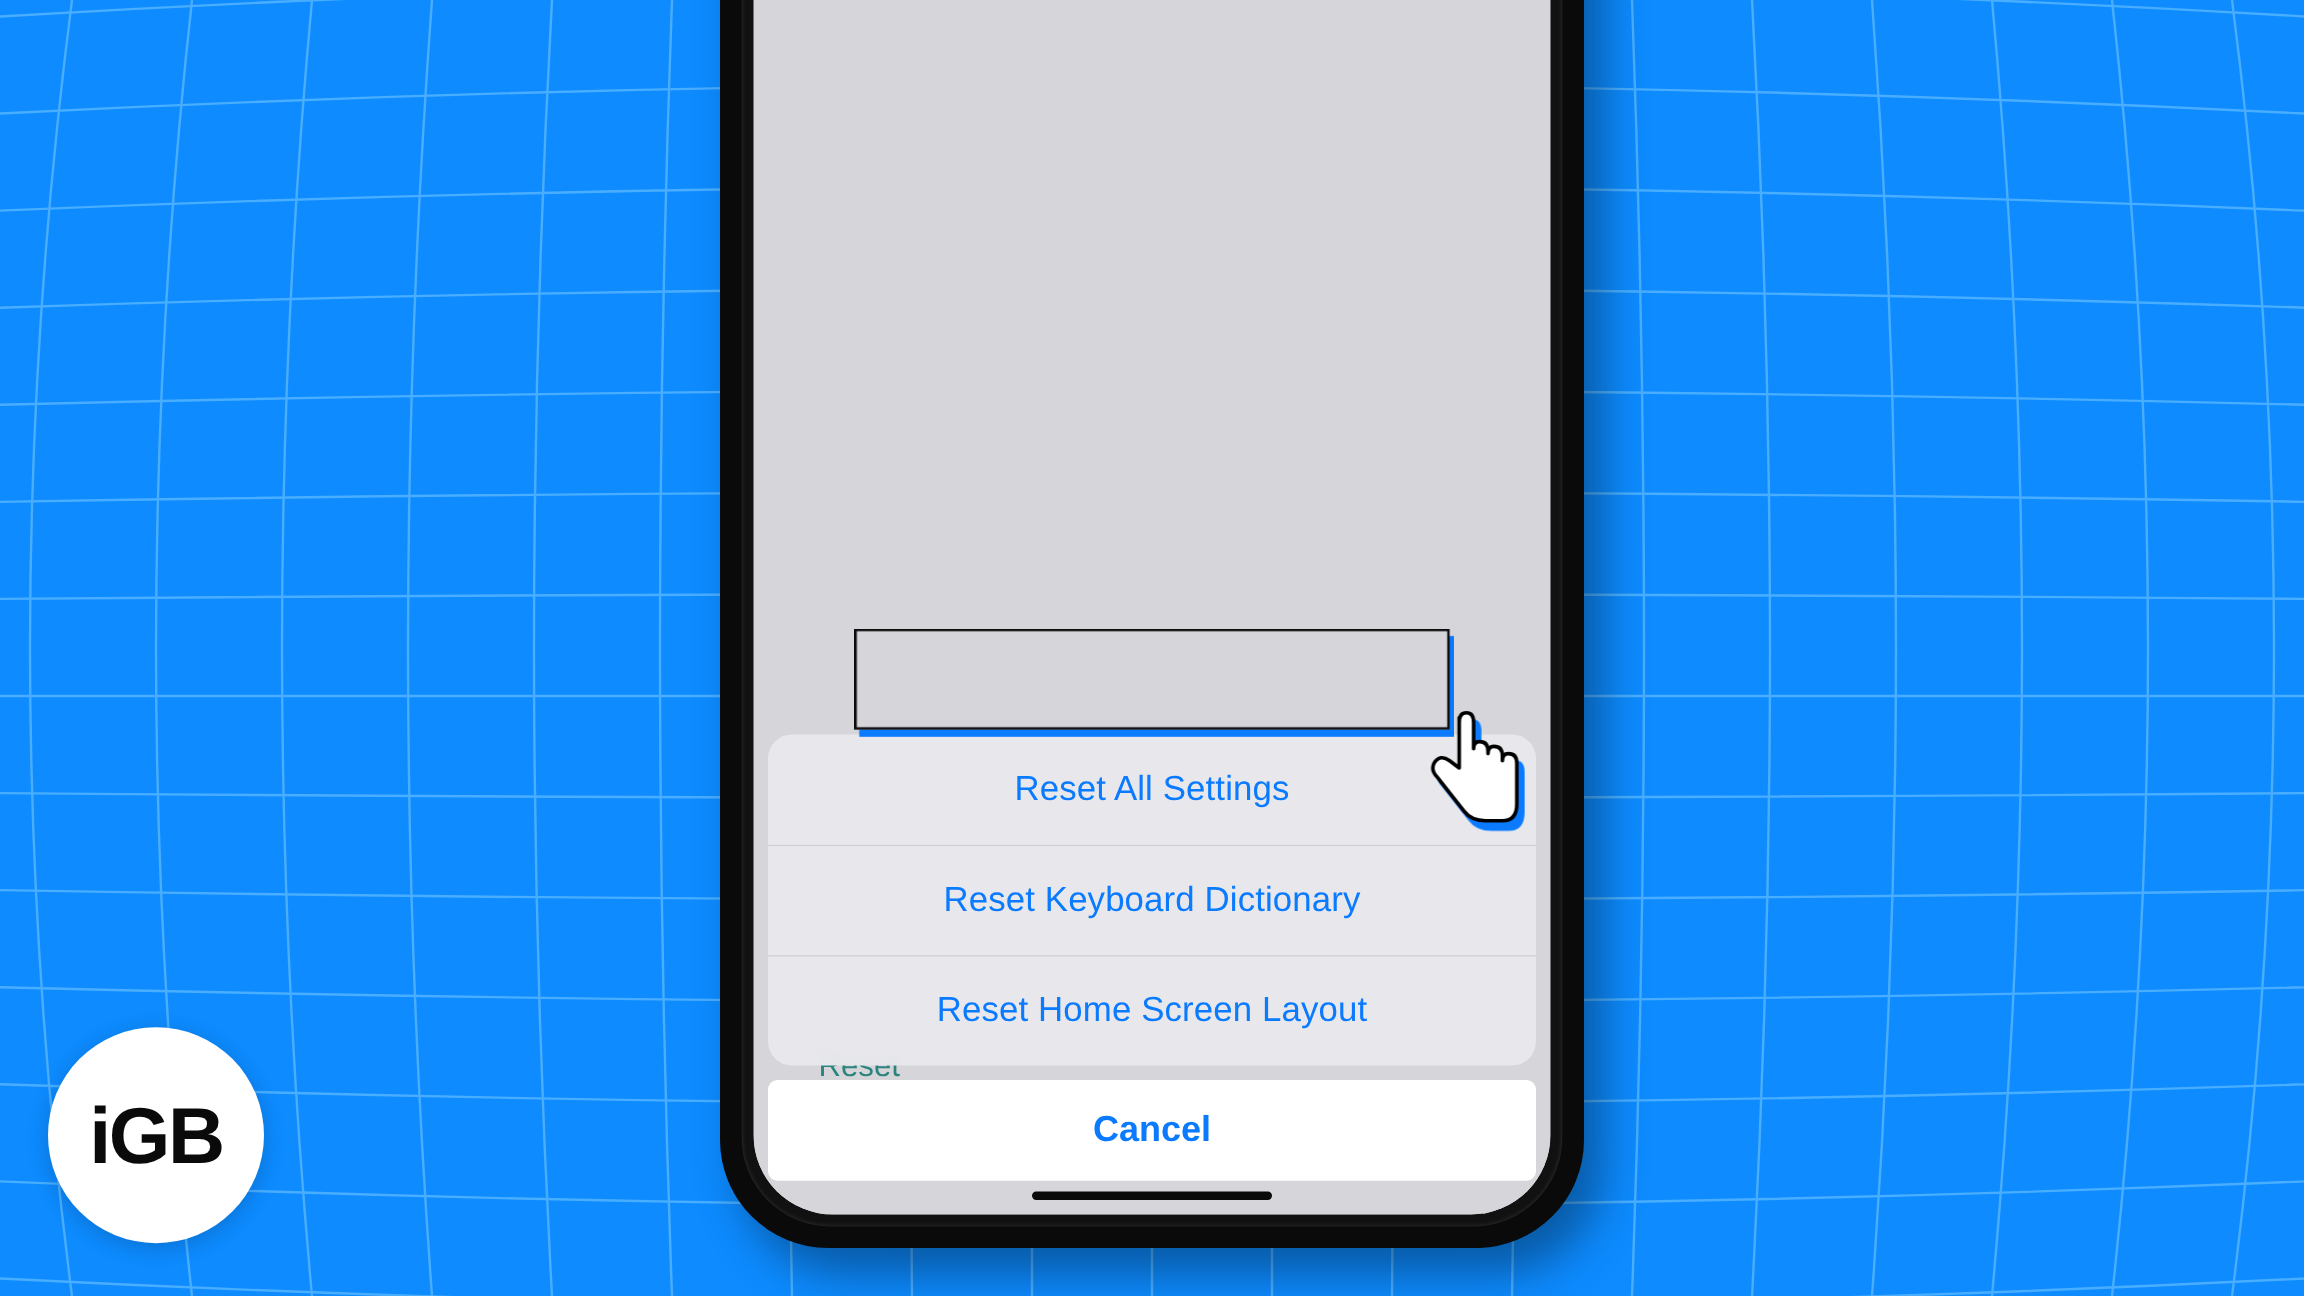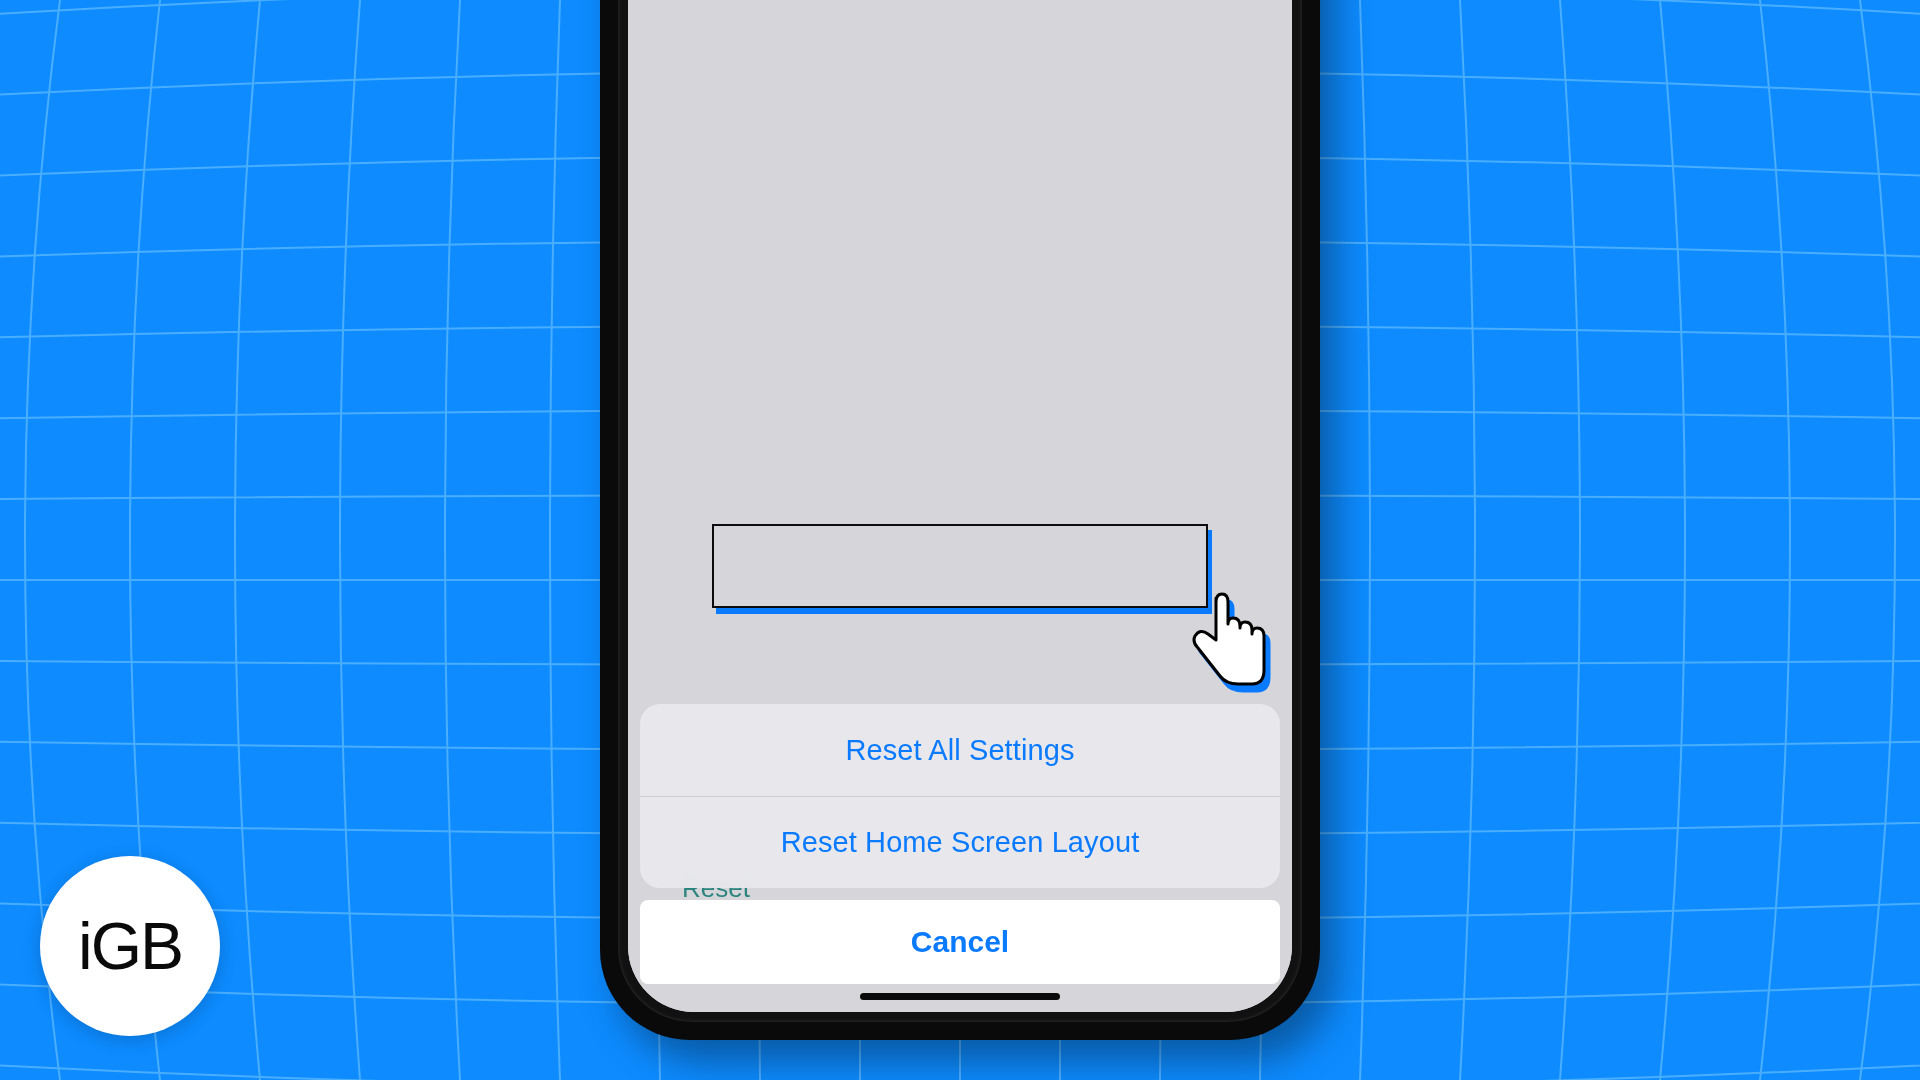--- a/index.html
+++ b/index.html
@@ -138,21 +138,21 @@
     left: 40px; bottom: 44px;
     width: 180px; height: 180px;
     border-radius: 50%;
     background: #ffffff;
     display: flex; align-items: center; justify-content: center;
     z-index: 80;
     box-shadow: 0 4px 18px rgba(0,0,0,0.18);
   }
   .igb span {
     font-family: Arial, sans-serif;
-    font-weight: 400;
+    font-weight: 700;
     font-size: 66px;
     letter-spacing: -2px;
     color: #0a0a0a;
   }
 </style>
 </head>
 <body>
 
 <div class="bg">
   <svg viewBox="0 0 1920 1080" preserveAspectRatio="none">
@@ -210,20 +210,23 @@
           </div>
 
           <div class="sheet-zone">
             <div class="hidden-reset">Reset</div>
 
             <div class="action-sheet">
               <div class="action-item">
                 <span>Reset All Settings</span>
               </div>
               <div class="action-item">
+                <span>Reset Keyboard Dictionary</span>
+              </div>
+              <div class="action-item">
                 <span>Reset Home Screen Layout</span>
               </div>
             </div>
 
             <div class="cancel-btn">
               <span>Cancel</span>
             </div>
           </div>
 
           <div class="home-indicator"></div>

